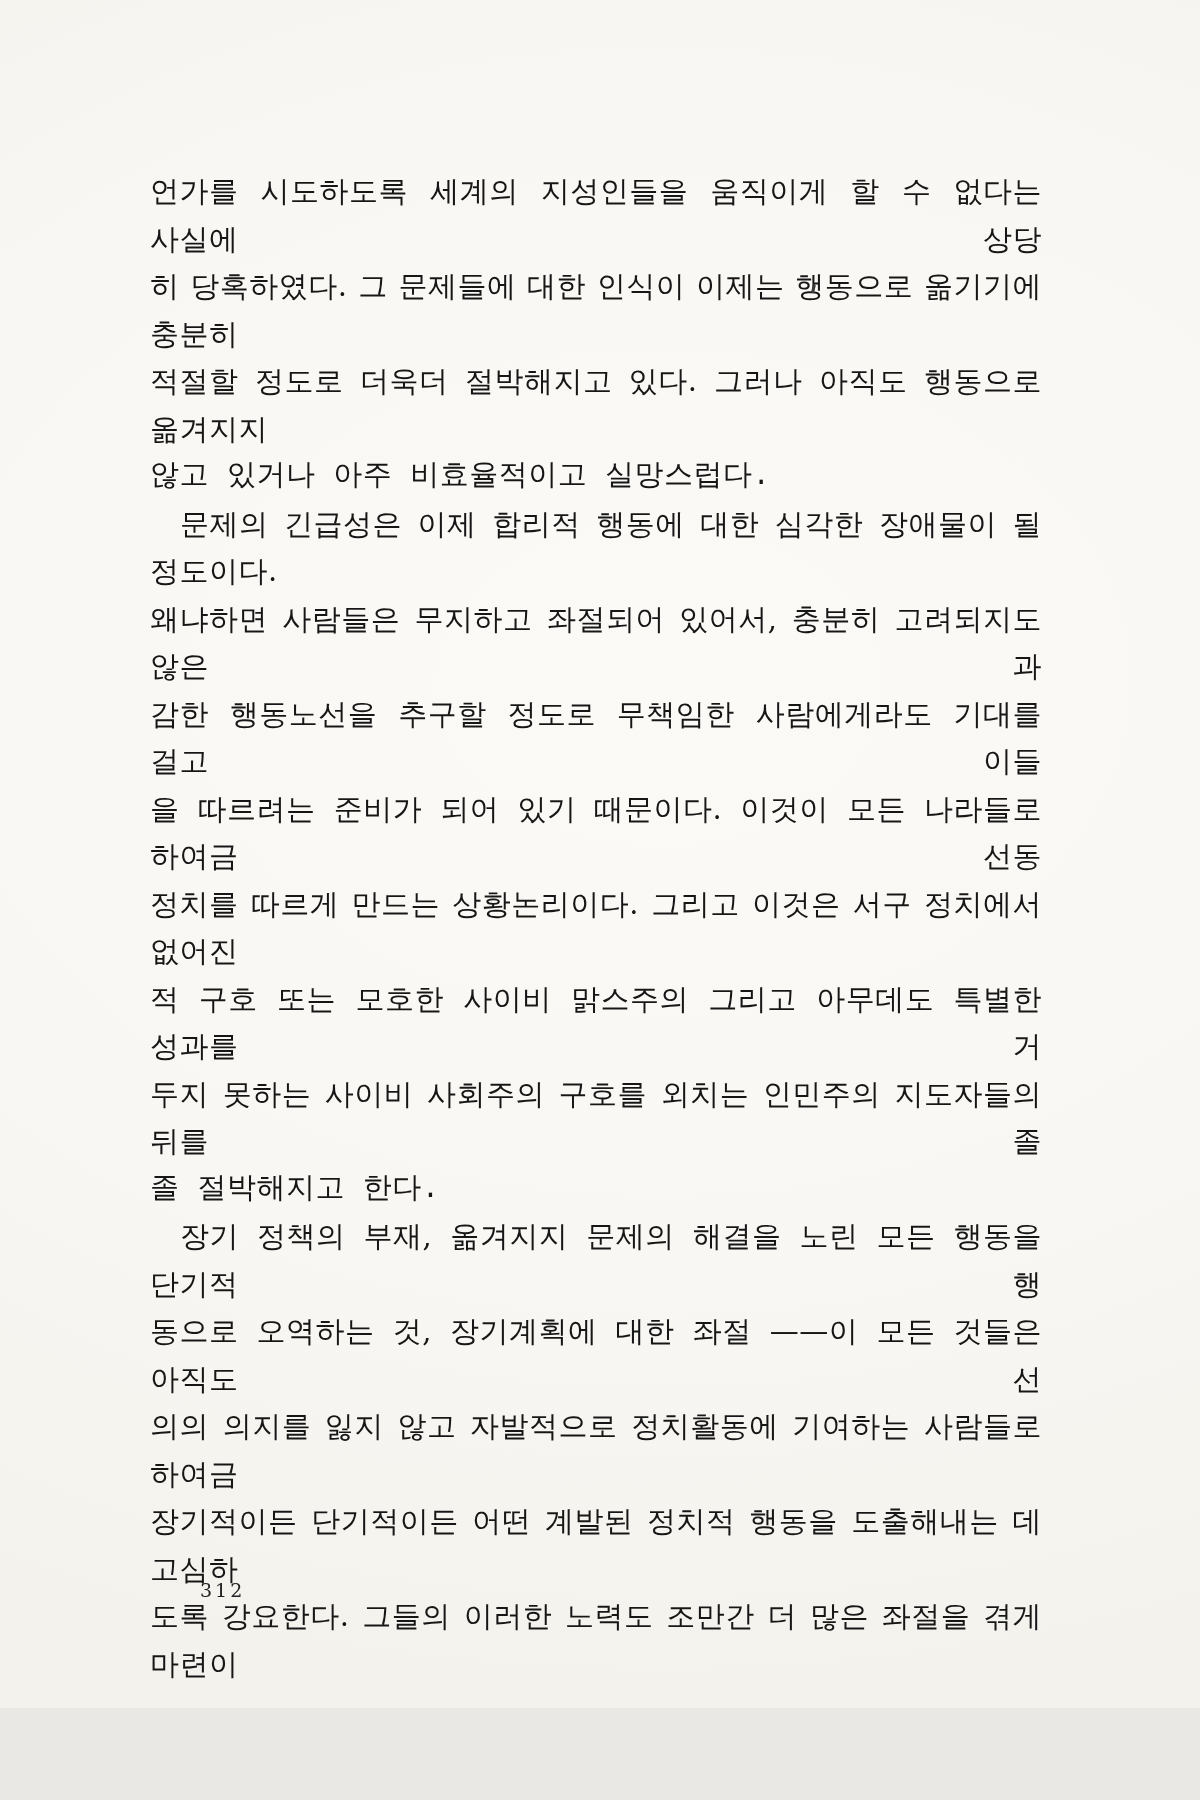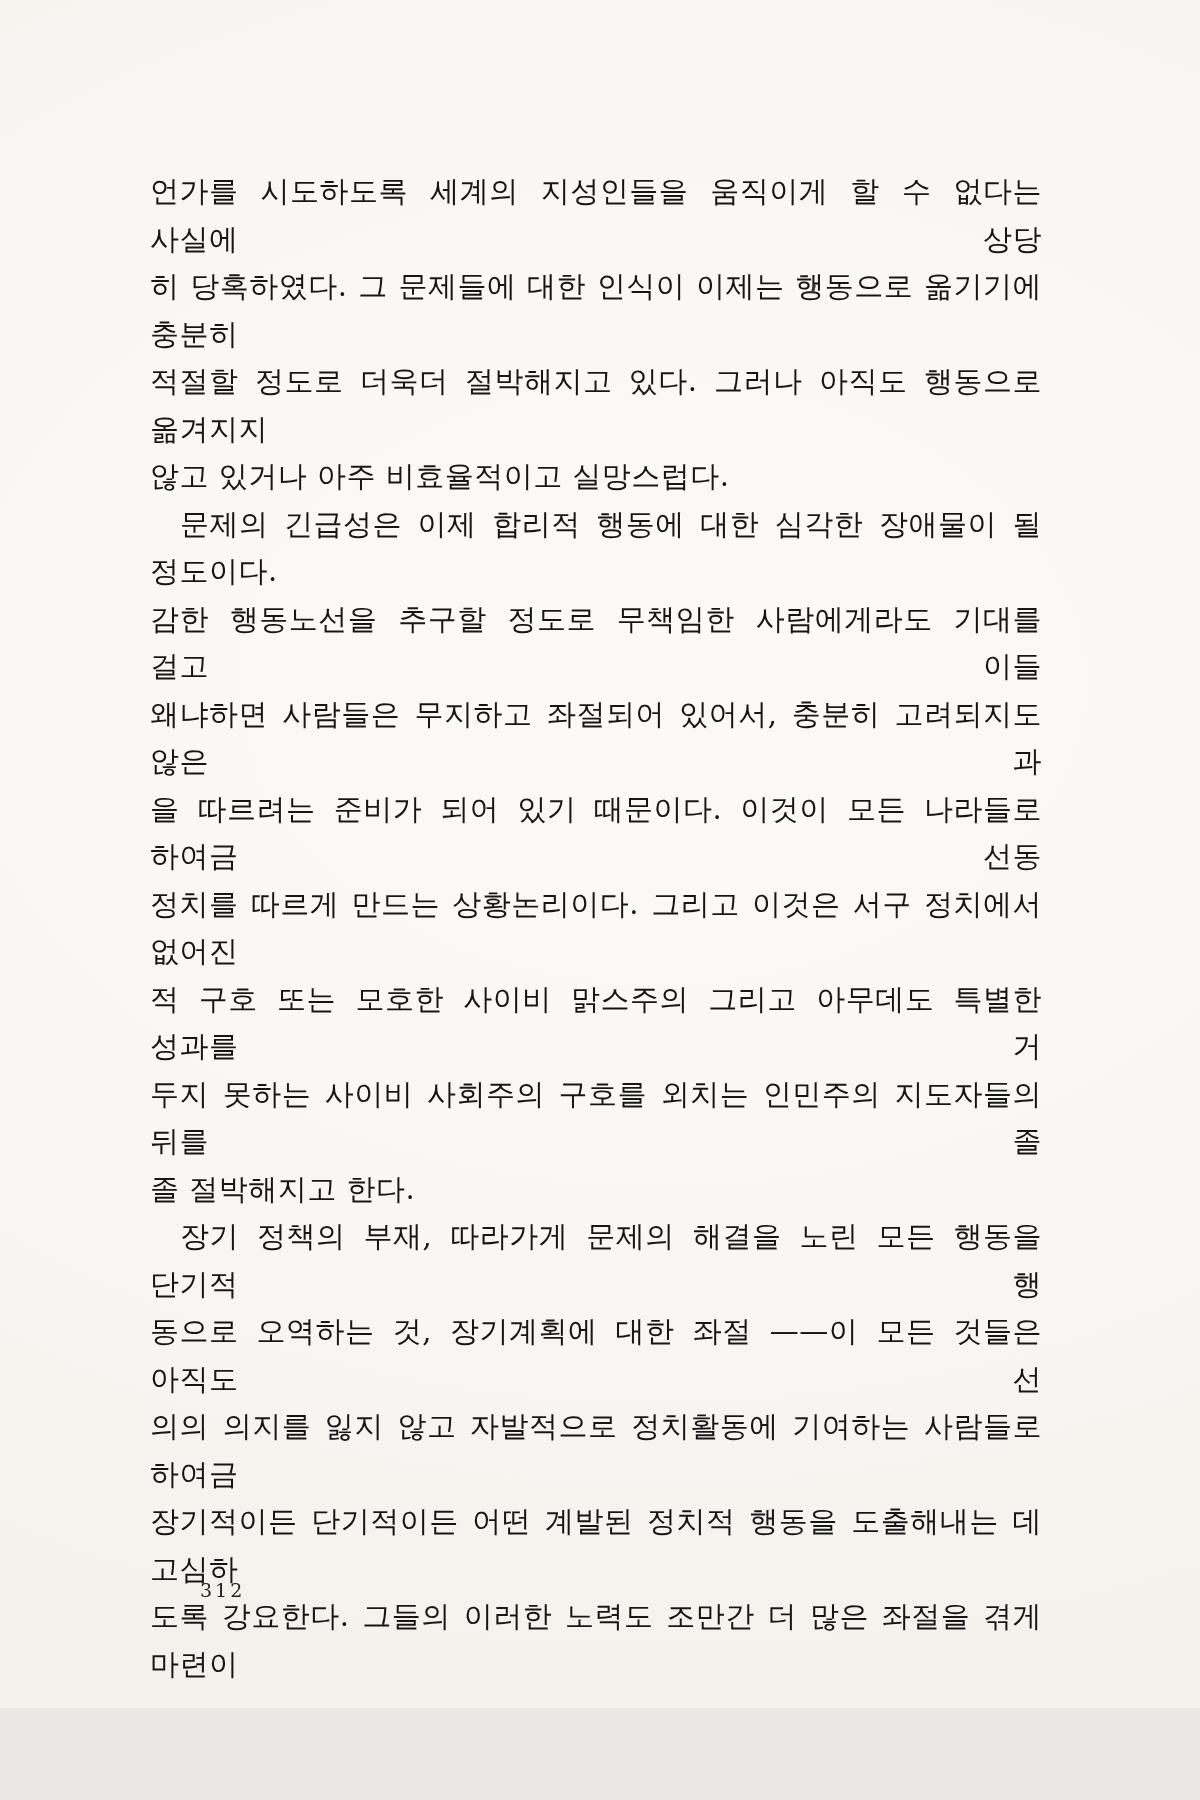--- a/index.html
+++ b/index.html
@@ -39,20 +39,21 @@
     -moz-text-align-last: justify;
     word-break: keep-all;
     white-space: nowrap;
   }
   .line.justified {
     white-space: normal;
   }
   .line.flush {
     text-align-last: left;
     white-space: normal;
+    font-family: Liberation Mono, monospace;
   }
   .line.indent {
     text-indent: 30px;
   }
   .page-number {
     position: absolute;
     left: 200px;
     top: 1579px;
     font-size: 19px;
     letter-spacing: 3px;
@@ -73,28 +74,28 @@
 </head>
 <body>
 
 <div class="page">
   <div class="text-block">
       <div class="line justified">언가를 시도하도록 세계의 지성인들을 움직이게 할 수 없다는 사실에 상당</div>
       <div class="line justified">히 당혹하였다. 그 문제들에 대한 인식이 이제는 행동으로 옮기기에 충분히</div>
       <div class="line justified">적절할 정도로 더욱더 절박해지고 있다. 그러나 아직도 행동으로 옮겨지지</div>
       <div class="line justified flush">않고 있거나 아주 비효율적이고 실망스럽다.</div>
       <div class="line justified indent">문제의 긴급성은 이제 합리적 행동에 대한 심각한 장애물이 될 정도이다.</div>
+      <div class="line justified">왜냐하면 사람들은 무지하고 좌절되어 있어서, 충분히 고려되지도 않은 과</div>
       <div class="line justified">감한 행동노선을 추구할 정도로 무책임한 사람에게라도 기대를 걸고 이들</div>
-      <div class="line justified">왜냐하면 사람들은 무지하고 좌절되어 있어서, 충분히 고려되지도 않은 과</div>
       <div class="line justified">을 따르려는 준비가 되어 있기 때문이다. 이것이 모든 나라들로 하여금 선동</div>
       <div class="line justified">정치를 따르게 만드는 상황논리이다. 그리고 이것은 서구 정치에서 없어진</div>
       <div class="line justified">적 구호 또는 모호한 사이비 맑스주의 그리고 아무데도 특별한 성과를 거</div>
       <div class="line justified">두지 못하는 사이비 사회주의 구호를 외치는 인민주의 지도자들의 뒤를 졸</div>
       <div class="line justified flush">졸 절박해지고 한다.</div>
-      <div class="line justified indent">장기 정책의 부재, 따라가게 문제의 해결을 노린 모든 행동을 단기적 행</div>
+      <div class="line justified indent">장기 정책의 부재, 옮겨지지 문제의 해결을 노린 모든 행동을 단기적 행</div>
       <div class="line justified">동으로 오역하는 것, 장기계획에 대한 좌절 ——이 모든 것들은 아직도 선</div>
       <div class="line justified">의의 의지를 잃지 않고 자발적으로 정치활동에 기여하는 사람들로 하여금</div>
       <div class="line justified">장기적이든 단기적이든 어떤 계발된 정치적 행동을 도출해내는 데 고심하</div>
       <div class="line justified">도록 강요한다. 그들의 이러한 노력도 조만간 더 많은 좌절을 겪게 마련이</div>
     </div>
   <div class="scan-artifact-mark"></div>
   <div class="page-number">312</div>
 </div>
 
 </body></html>

